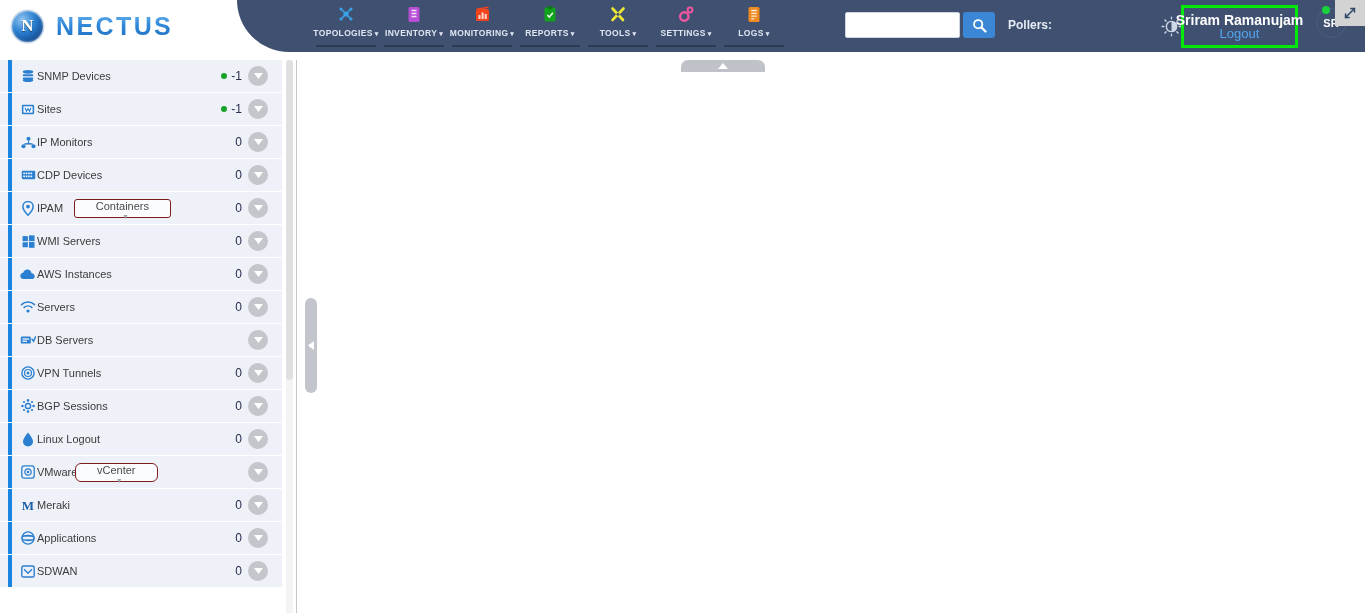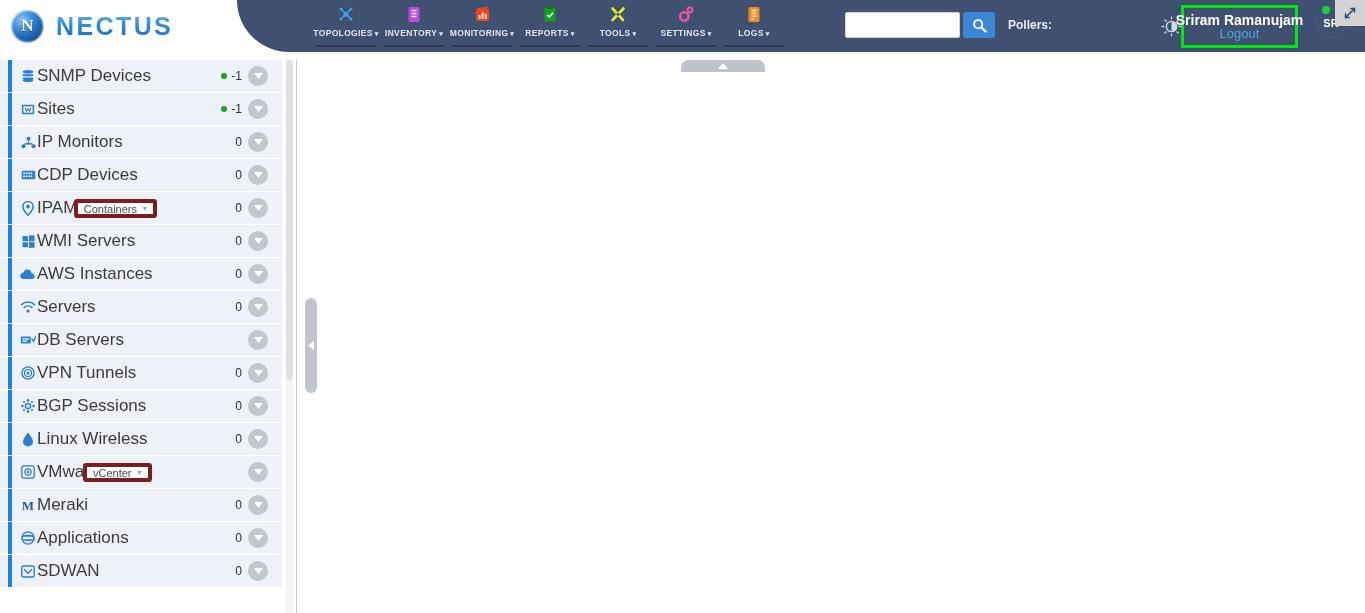--- a/index.html
+++ b/index.html
@@ -130,27 +130,27 @@
     background: #1b84e0;
   }
   .srow .sicon {
     position: absolute; left: 20px; top: 0; height: 32px; width: 16px;
     display: flex; align-items: center; justify-content: center;
     font-size: 13px; line-height: 1;
   }
   .srow .slabel {
     position: absolute; left: 37px; top: 0; height: 32px;
     display: flex; align-items: center;
-    font-size: 17px; color: #3b3b3b;
+    font-size: 11px; color: #3b3b3b;
   }
   .srow .schip {
     position: absolute; top: 7px; height: 19px;
-    border: 4px solid #7f1d1d; background: #fbfcfd; border-radius: 3px;
-    display: flex; align-items: center; padding: 0 6px;
-    font-size: 11px; color: #4a4a4a; cursor: pointer;
+    border: 1px solid #7f1d1d; background: #fbfcfd; border-radius: 3px;
+    display: flex; align-items: center; padding: 0 21px;
+    font-size: 11px; color: #4a4a4a; cursor: pointer; flex-direction: column;
   }
   .srow .schip .chip-caret { margin-left: 6px; color: #9aa2ae; font-size: 8px; }
   .srow .scount {
     position: absolute; right: 40px; top: 0; height: 32px;
     display: flex; align-items: center; justify-content: flex-end;
     font-size: 12px; color: #2b2b4d;
   }
   .srow .scount .gdot {
     width: 6px; height: 6px; border-radius: 50%; background: #17a32a;
     margin-right: 4px; display: inline-block;
@@ -589,41 +589,41 @@
         </svg>
       </span>
     </div>
     <div class="srow">
       <span class="accent"></span>
       <span class="sicon">
         <svg width="12" height="15" viewBox="0 0 12 15">
           <path d="M6 0.5 C6 0.5 1 6.3 1 9.6 C1 12.4 3.2 14.4 6 14.4 C8.8 14.4 11 12.4 11 9.6 C11 6.3 6 0.5 6 0.5 Z" fill="#2b7fd0"></path>
         </svg>
       </span>
-      <span class="slabel">Linux Wireless</span>
+      <span class="slabel">Linux Logout</span>
       <span class="scount">
         <span>0</span>
       </span>
       <span class="sexp">
         <svg width="9" height="6" viewBox="0 0 9 6">
           <path d="M0 0 L9 0 L4.5 6 Z" fill="#ffffff"></path>
         </svg>
       </span>
     </div>
     <div class="srow">
       <span class="accent"></span>
       <span class="sicon">
         <svg width="14" height="14" viewBox="0 0 14 14">
           <rect x="0.8" y="0.8" width="12.4" height="12.4" rx="2.4" fill="none" stroke="#2b7fd0" stroke-width="1.3"></rect>
           <circle cx="7" cy="7" r="3.2" fill="none" stroke="#2b7fd0" stroke-width="1.2"></circle>
           <circle cx="7" cy="7" r="1.3" fill="#2b7fd0"></circle>
         </svg>
       </span>
       <span class="slabel">VMware</span>
-      <span class="schip" style="left: 83px;">
+      <span class="schip" style="left: 75px; border-radius: 6px;">
         <span>vCenter</span>
         <span class="chip-caret">▾</span>
       </span>
       <span class="sexp">
         <svg width="9" height="6" viewBox="0 0 9 6">
           <path d="M0 0 L9 0 L4.5 6 Z" fill="#ffffff"></path>
         </svg>
       </span>
     </div>
     <div class="srow">

